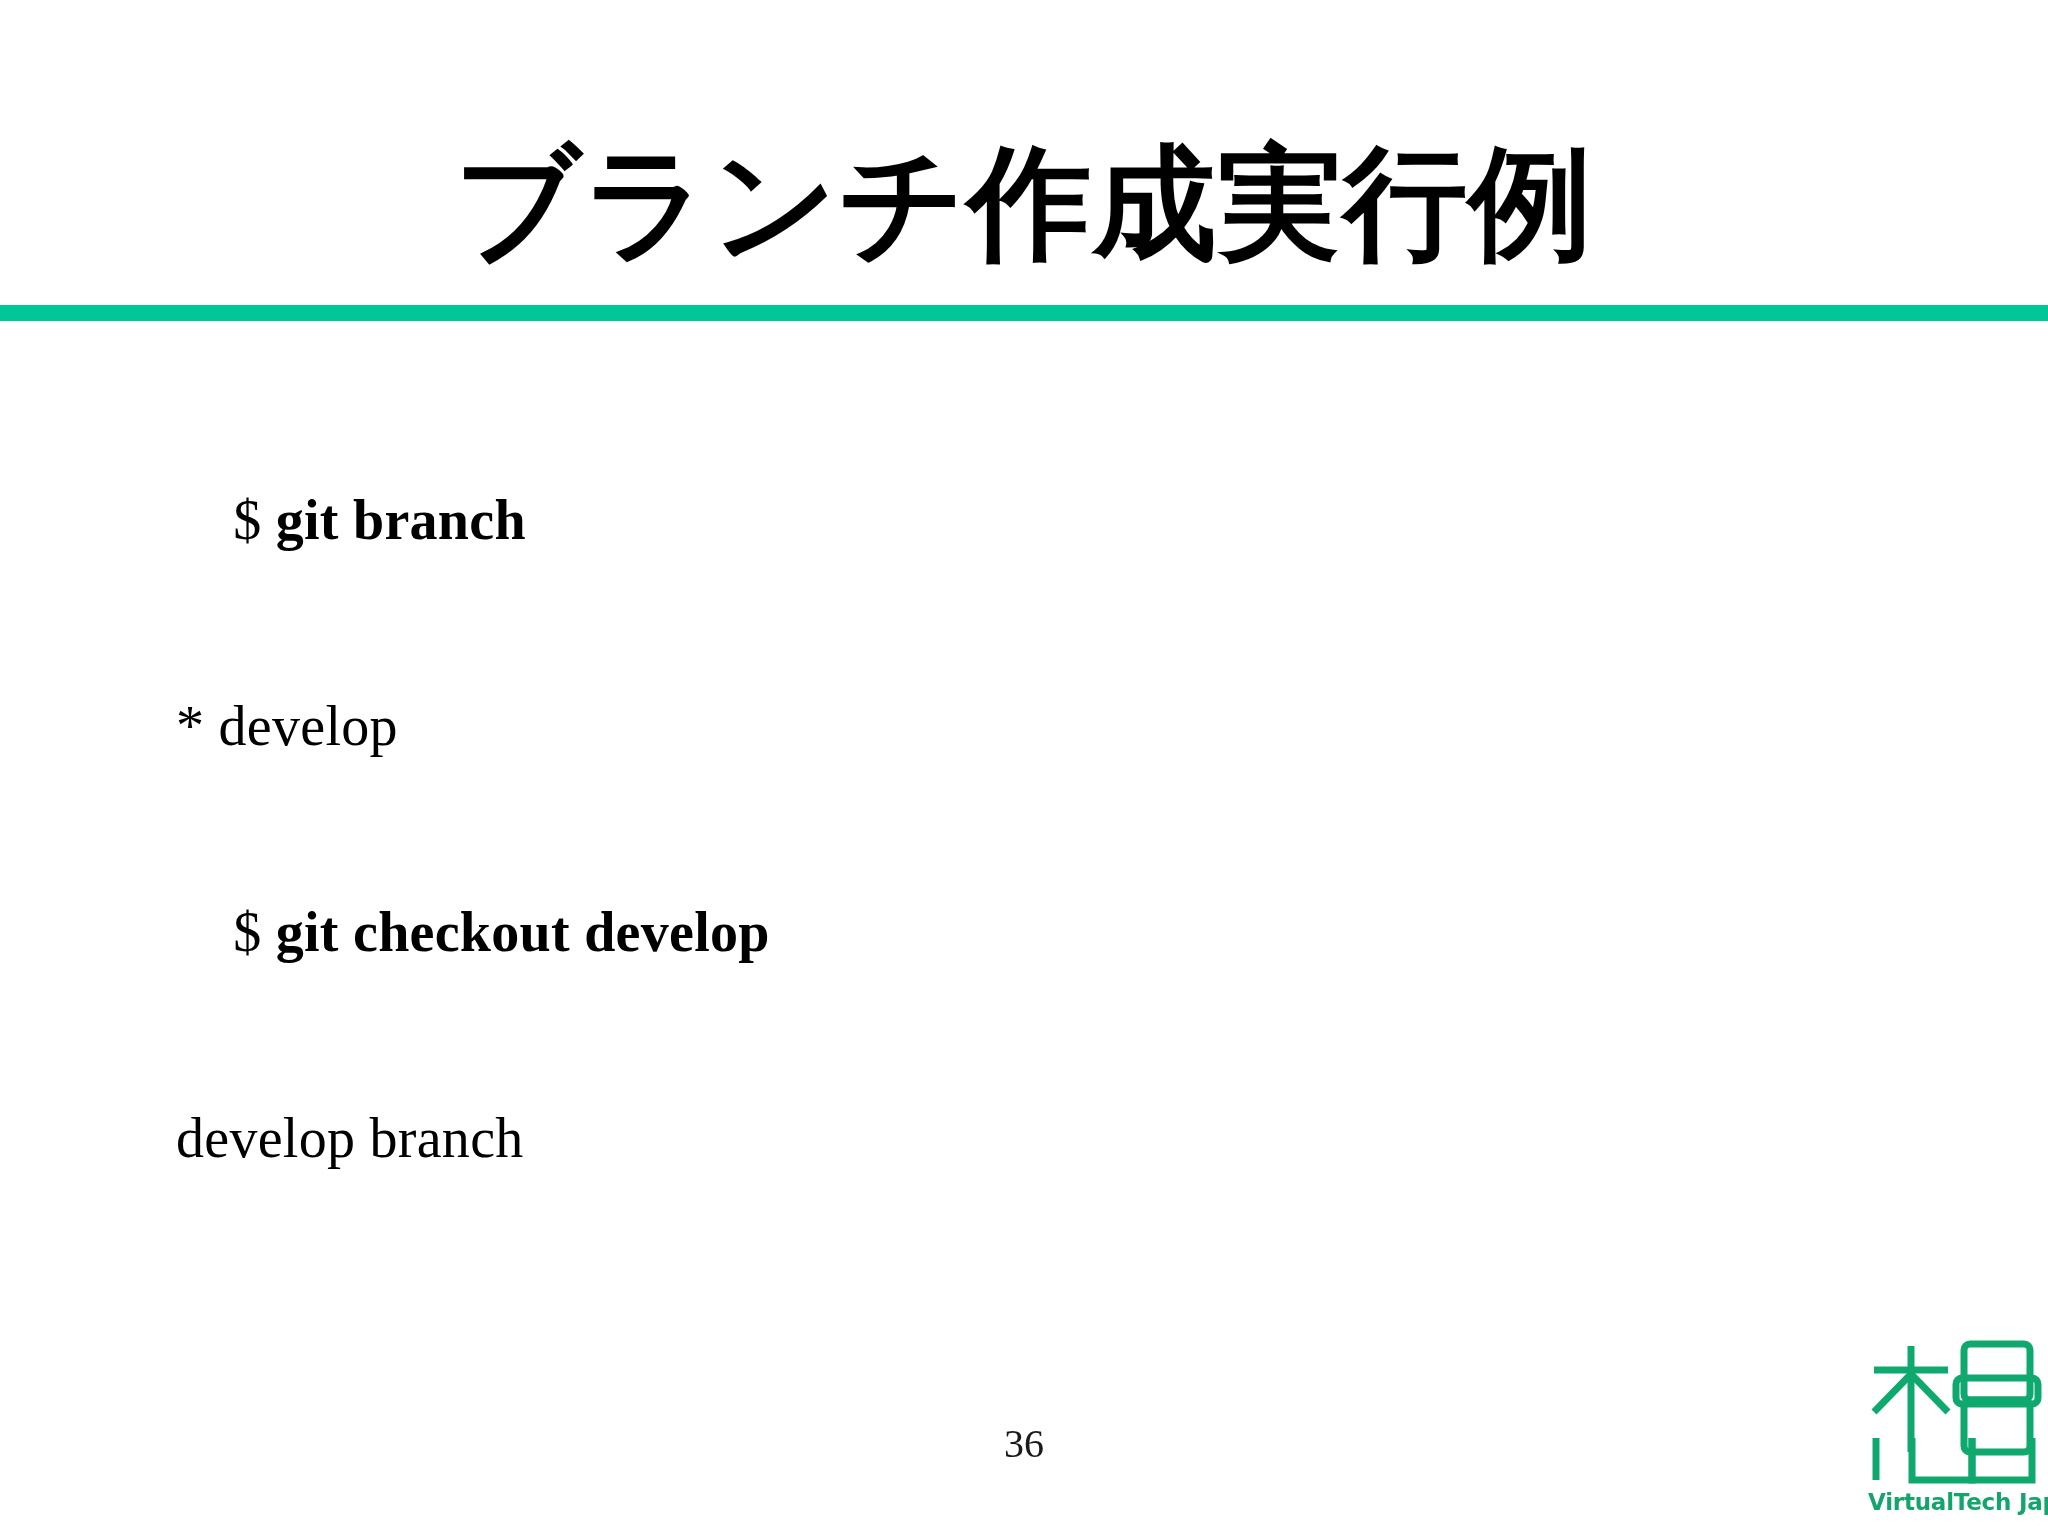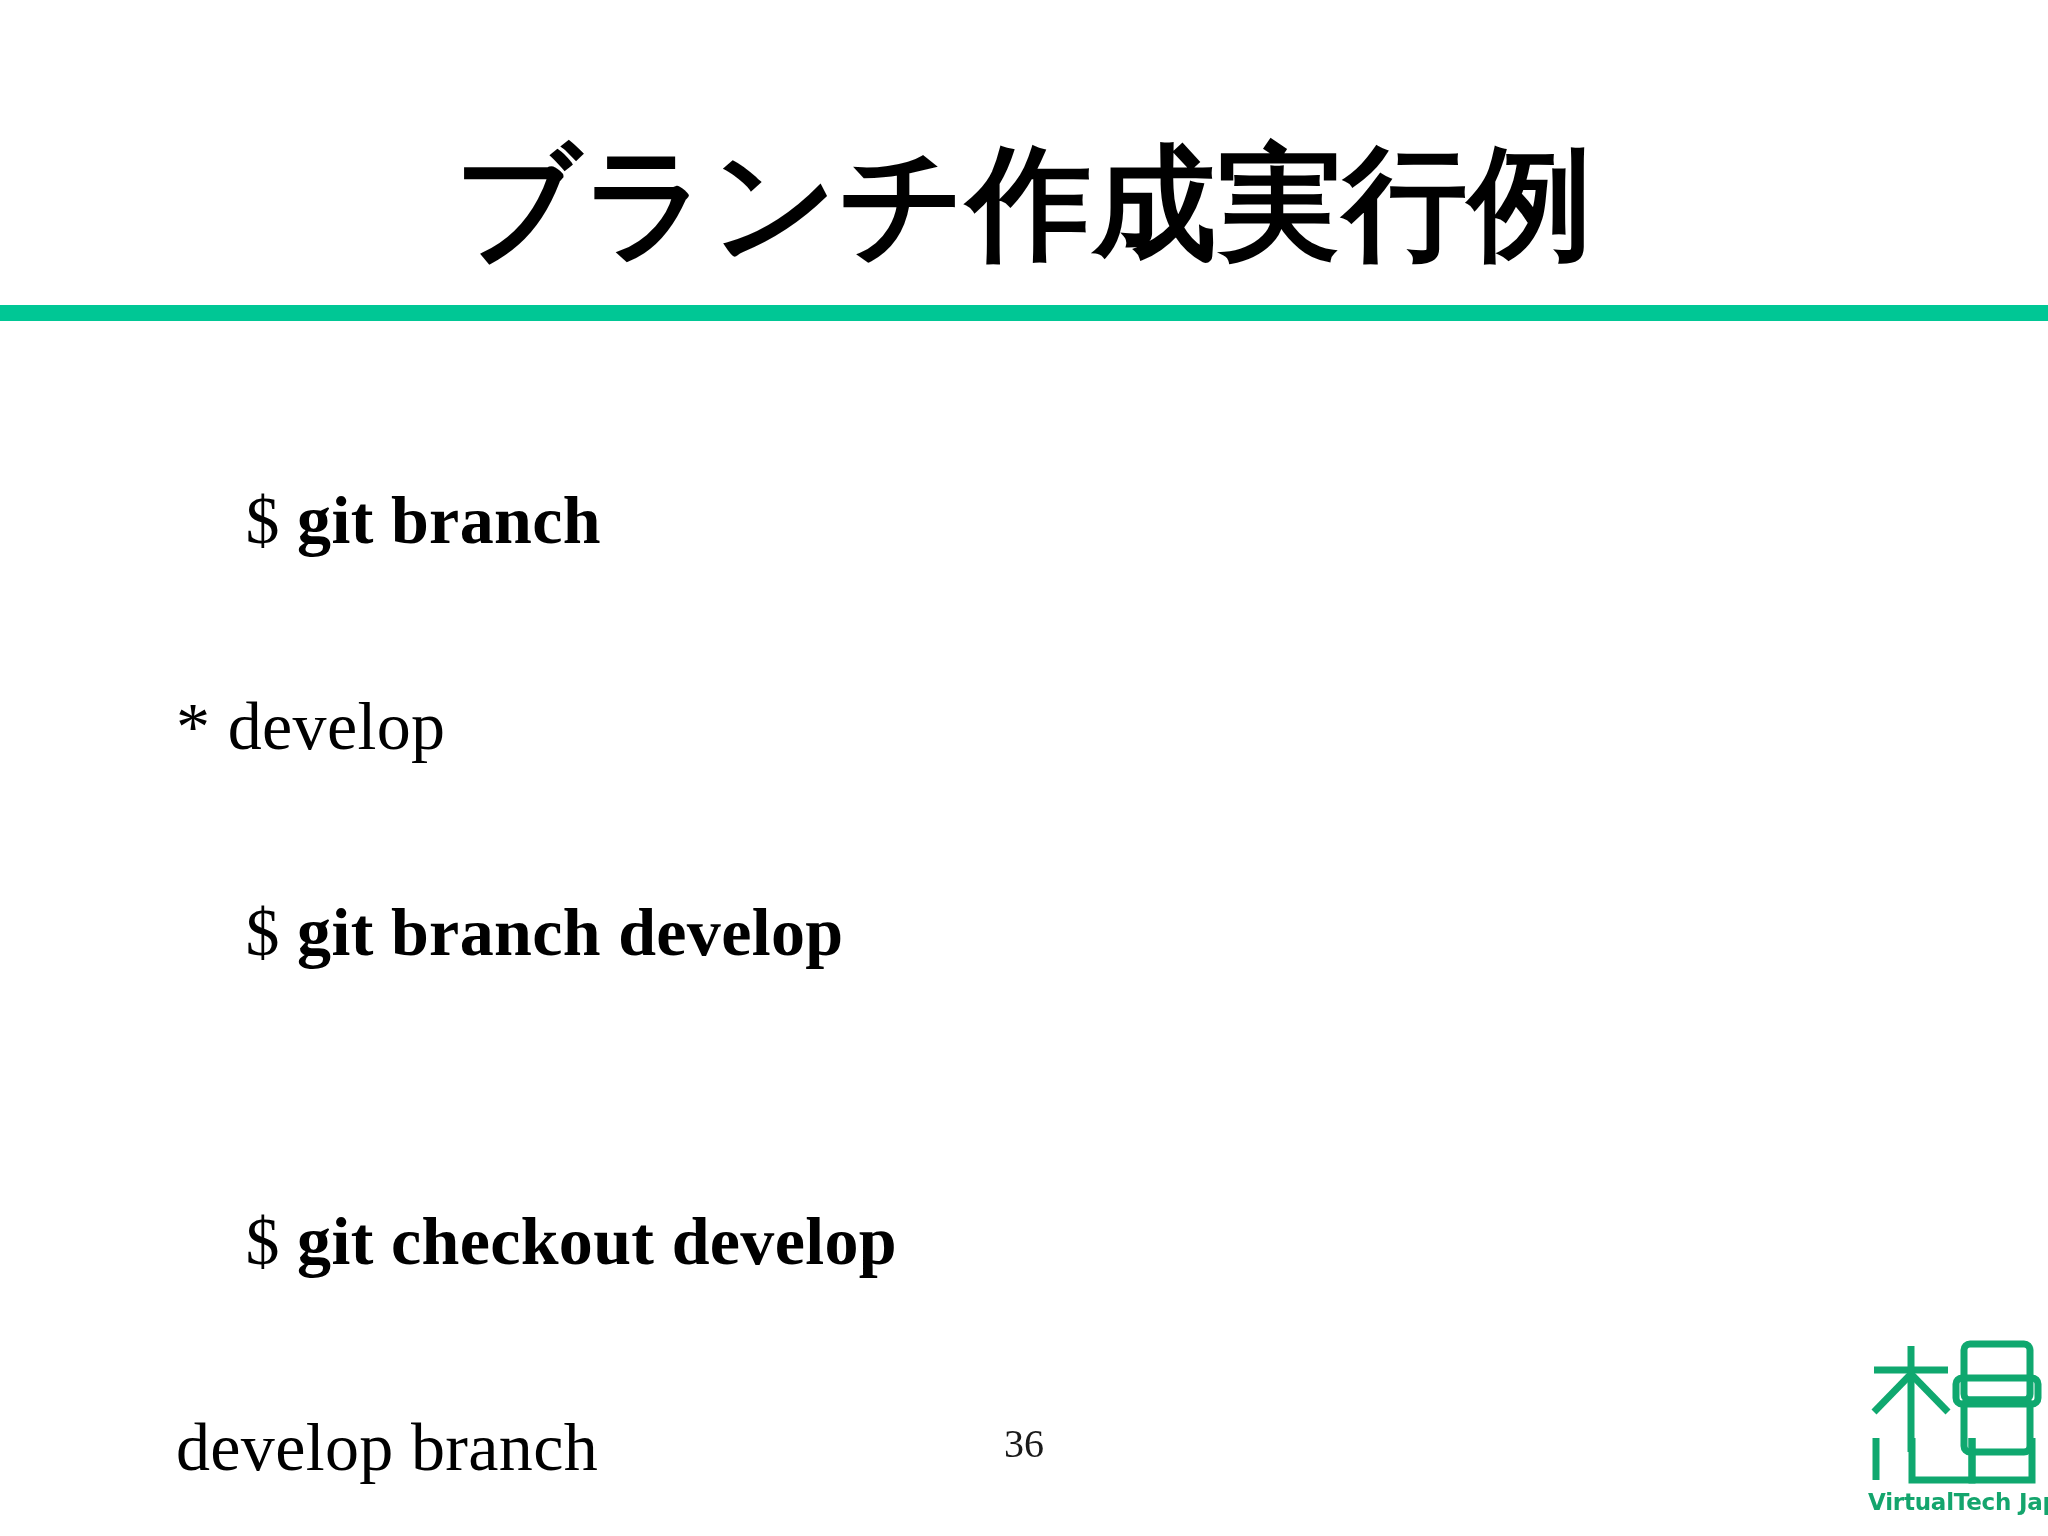--- a/index.html
+++ b/index.html
@@ -45,21 +45,21 @@
 
   
   .body-block {
     position: absolute;
     left: 176px;
     top: 366px;
     width: 1700px;
   }
   .code-line {
     font-family: "Liberation Serif", "DejaVu Serif", serif;
-    font-size: 68px;
+    font-size: 56px;
     line-height: 103px;
     color: #000000;
     white-space: pre;
     letter-spacing: 0.005em;
   }
   .code-line .prompt {
     font-weight: 400;
   }
   .code-line .cmd {
     font-weight: 700;
@@ -116,23 +116,20 @@
 <div class="title-rule"></div>
 
 <div class="body-block">
 
   <div class="code-line">
     <span class="prompt">$ </span><span class="cmd">git branch</span>
   </div>
 
   <div class="code-line">* develop</div>
 
-  <div class="code-line">
-    <span class="prompt">$ </span><span class="cmd">git branch develop</span>
-  </div>
 
   <div class="code-line">
     <span class="prompt">$ </span><span class="cmd">git checkout develop</span>
   </div>
 
 
   <div class="code-line">develop branch</div>
 
 </div>
 

